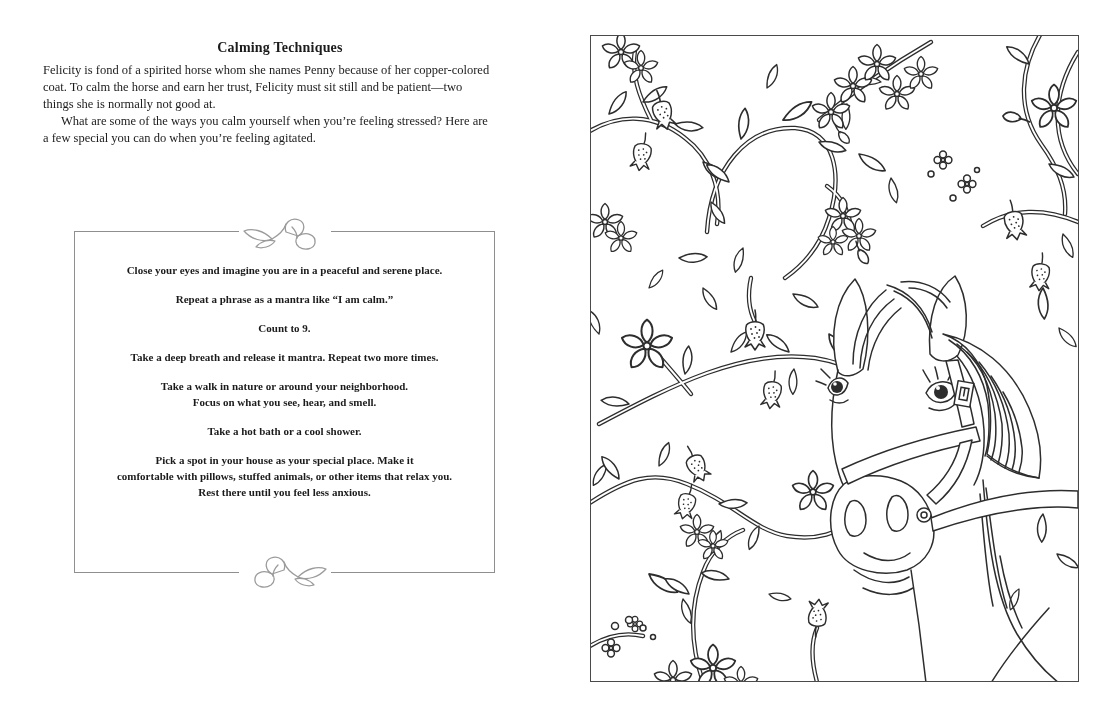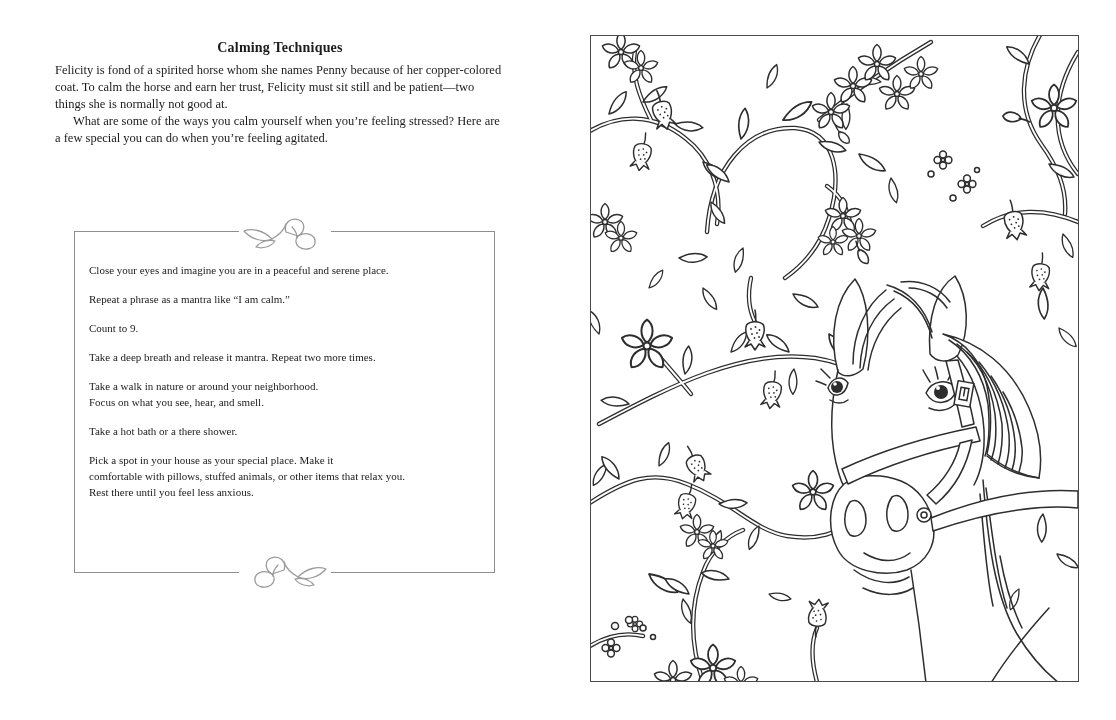--- a/index.html
+++ b/index.html
@@ -1,26 +1,26 @@
 <!DOCTYPE html>
 <html><head>
 <meta charset="utf-8">
 <style>
   html,body{margin:0;padding:0;background:#ffffff;}
   #page{position:relative;width:1116px;height:720px;background:#ffffff;overflow:hidden;
         font-family:"Liberation Serif","DejaVu Serif",serif;color:#1b1b1b;}
   
   .page-title{position:absolute;left:55px;top:31px;width:450px;text-align:center;
               font-size:14px;font-weight:bold;letter-spacing:.2px;}
-  .intro{position:absolute;left:55px;top:62px;width:450px;font-size:12.5px;line-height:17px;}
+  .intro{position:absolute;left:43px;top:62px;width:450px;font-size:12.5px;line-height:17px;}
   .intro p{margin:0;}
   .intro p.indented{text-indent:18px;}
   .tips-box{position:absolute;left:74px;top:231px;width:421px;height:342px;
             border:1px solid #8f8f8f;box-sizing:border-box;}
-  .tips{padding:30px 14px 0 14px;font-weight:normal;font-size:11px;line-height:16px;}
+  .tips{padding:30px 14px 0 14px;text-align:center;font-weight:bold;font-size:11px;line-height:16px;}
   .tip{margin:0 0 13px 0;white-space:pre-line;}
   .ornament{position:absolute;left:50%;width:92px;height:34px;margin-left:-46px;background:#ffffff;}
   .ornament.top{top:-15px;}
   .ornament.bottom{bottom:-17px;transform:scaleX(-1);}
   
   .artwork{position:absolute;left:590px;top:35px;width:487px;height:645px;
            border:1px solid #4a4a4a;box-sizing:content-box;background:#fff;}
   .artwork svg{display:block;}
   .ln{fill:#ffffff;stroke:#2d2d2d;stroke-width:1.5;stroke-linejoin:round;}
   .st{fill:none;stroke:#2d2d2d;stroke-width:1.5;stroke-linecap:round;}
@@ -59,21 +59,21 @@
       <path class="orn" d="M59,19 C68,14 77,18 76,26 C75,32 66,34 60,30 C56,27 56,22 59,19 Z"></path>
       <path class="orn" d="M53,10 C56,13 58,17 58,21"></path>
     </svg>
     <div class="tips">
       <p class="tip">Close your eyes and imagine you are in a peaceful and serene place.</p>
       <p class="tip">Repeat a phrase as a mantra like “I am calm.”</p>
       <p class="tip">Count to 9.</p>
       <p class="tip">Take a deep breath and release it mantra. Repeat two more times.</p>
       <p class="tip">Take a walk in nature or around your neighborhood.
 Focus on what you see, hear, and smell.</p>
-      <p class="tip">Take a hot bath or a there shower.</p>
+      <p class="tip">Take a hot bath or a cool shower.</p>
       <p class="tip">Pick a spot in your house as your special place. Make it
 comfortable with pillows, stuffed animals, or other items that relax you.
 Rest there until you feel less anxious.</p>
     </div>
   </div>
 
   <div class="artwork">
     <svg width="487" height="645" viewBox="0 0 487 645">
       <defs>
         <path id="lf" class="ln" d="M0,0 C7,-9 16,-14 25,-13 C21,-4 11,2 0,0 Z"></path>

